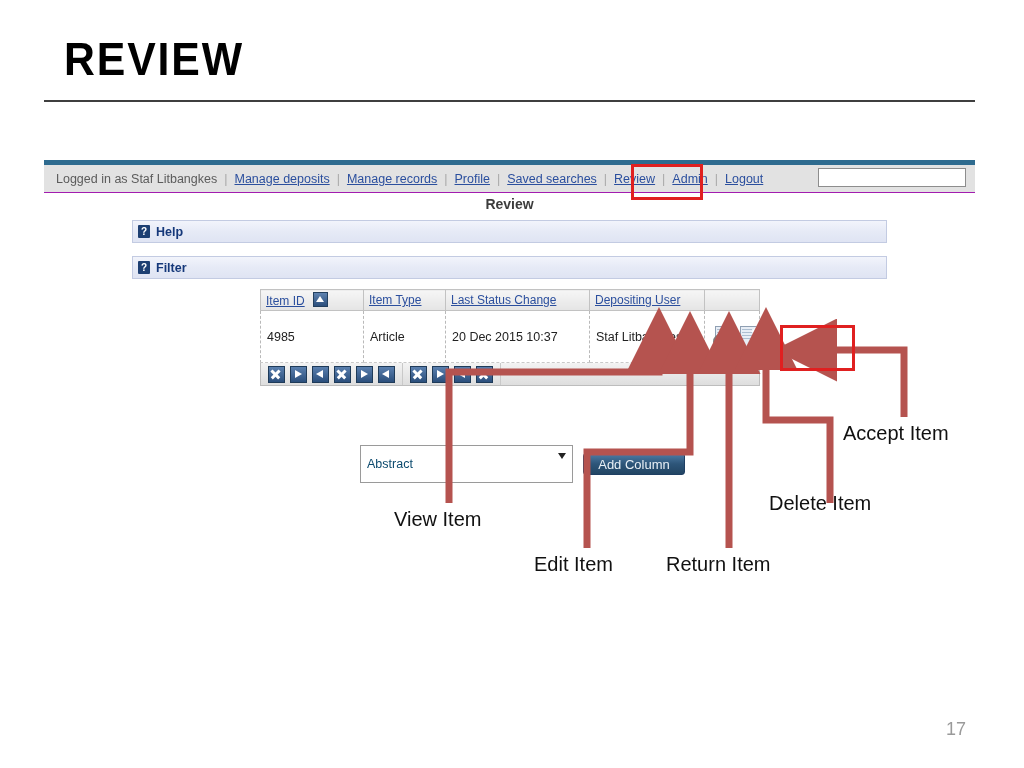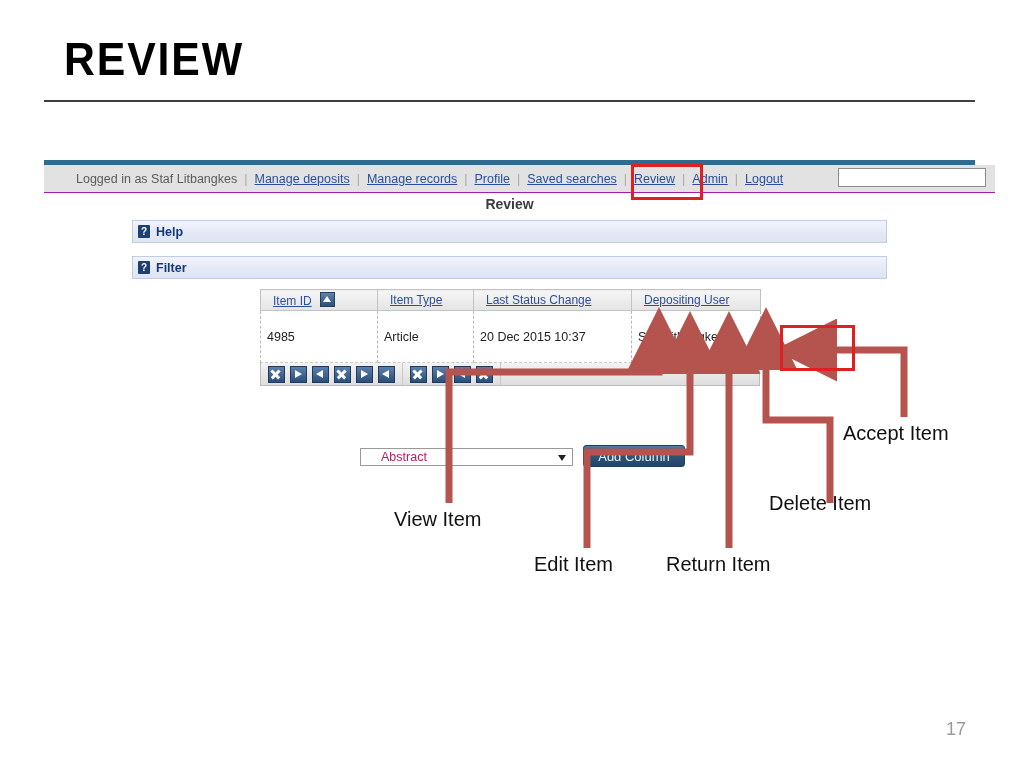--- a/index.html
+++ b/index.html
@@ -28,21 +28,21 @@
   }
   #app-topbar{
     position:absolute;left:0;top:0;width:931px;height:5px;
     background:#2e6b8f;
   }
   #app-navbar{
     position:absolute;left:0;top:5px;width:931px;height:27px;
     background:#e2e2e2;
     border-bottom:1px solid #a21caf;
     display:flex;align-items:center;
-    font-size:12.5px;color:#555;padding-left:20px;
+    font-size:12.5px;color:#555;
   }
   #app-navbar .lead{padding-left:12px;color:#5b5b5b;white-space:nowrap;}
   #app-navbar .sep{padding:0 7px;color:#a9a9a9;}
   #app-navbar a{
     color:#2b4f9e;text-decoration:underline;white-space:nowrap;cursor:pointer;
   }
   #nav-search{
     position:absolute;right:9px;top:3px;width:140px;height:17px;
     background:#fff;border:1px solid #8d8d8d;outline:none;
     font-family:"Liberation Sans",sans-serif;font-size:11px;padding:0 3px;
@@ -78,21 +78,21 @@
   #results-wrap{
     position:absolute;left:216px;top:96px;width:500px;
   }
   table#results{
     border-collapse:collapse;width:500px;table-layout:fixed;
     background:#fff;
   }
   table#results th{
     background:linear-gradient(to bottom,#f6f6f6,#e4e4e4);
     border:1px solid #c2c2c2;
-    height:20px;padding:0 12px;text-align:left;font-weight:normal;
+    height:20px;padding:0 5px;text-align:left;font-weight:normal;
     font-size:12px;
   }
   table#results th a{color:#2b4f9e;text-decoration:underline;}
   th .sortbox{
     display:inline-block;width:13px;height:13px;vertical-align:-2px;
     margin-left:5px;
     background:linear-gradient(to bottom,#5f83b0,#2c4f7c);
     border:1px solid #23405f;position:relative;
   }
   th .sortbox::after{
@@ -162,23 +162,23 @@
     border-left:7px solid #fff;}
   .pbtn.left::after{content:"";position:absolute;left:3px;top:3px;
     border-top:4px solid transparent;border-bottom:4px solid transparent;
     border-right:7px solid #fff;}
 
   
   #colrow{
     position:absolute;left:316px;top:252px;display:flex;align-items:center;gap:10px;
   }
   #col-select{
-    width:213px;height:18px;box-sizing:border-box;
+    width:213px;height:38px;box-sizing:border-box;
     border:1px solid #9a9a9a;background:#fff;font-size:12.5px;
-    font-family:"Liberation Sans",sans-serif;color:#be185d;padding-left:20px;
+    font-family:"Liberation Sans",sans-serif;color:#0c4a6e;padding-left:6px;
     -webkit-appearance:none;appearance:none;
   }
   #col-select-wrap{position:relative;}
   #col-select-wrap .caret{
     position:absolute;right:7px;top:8px;pointer-events:none;
     border-left:4px solid transparent;border-right:4px solid transparent;
     border-top:6px solid #222;
   }
   #add-col{
     width:102px;height:22px;border:1px solid #1f3f63;border-radius:3px;

